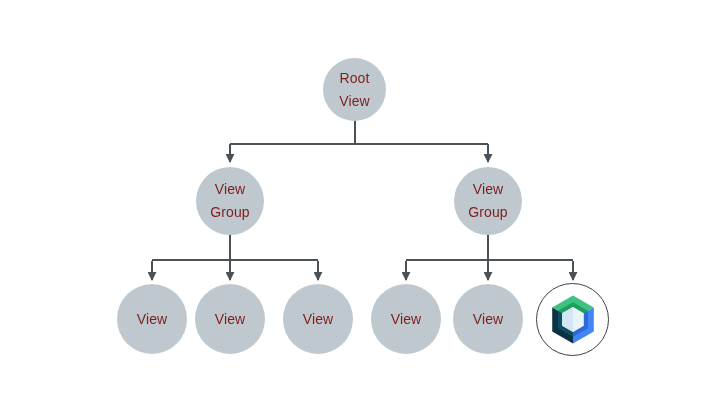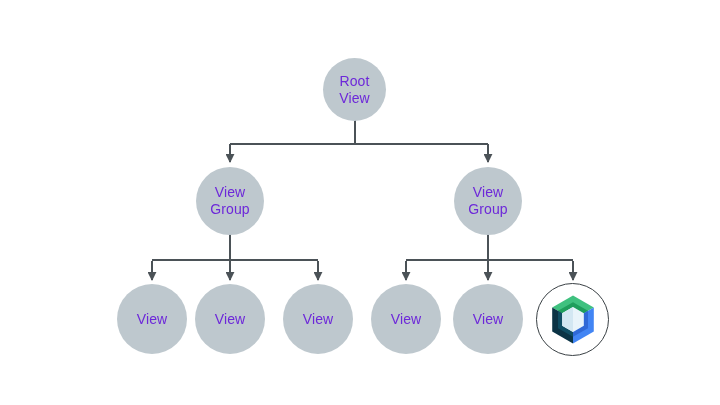--- a/index.html
+++ b/index.html
@@ -14,23 +14,23 @@
   .wires { position: absolute; left: 0; top: 0; }
   .wire { stroke: #4b5257; stroke-width: 2; fill: none; }
   .node {
     position: absolute;
     border-radius: 50%;
     background: #bec8ce;
     display: flex;
     align-items: center;
     justify-content: center;
     text-align: center;
-    color: #6d28d9;
+    color: #7f1d1d;
     font-size: 14px;
-    line-height: 17px;
+    line-height: 23px;
     letter-spacing: 0.1px;
   }
   .node .lbl { white-space: pre-line; }
   .node.root  { left: 323px; top: 58px;  width: 63px; height: 63px; }
   .node.vg-l  { left: 196px; top: 167px; width: 68px; height: 68px; }
   .node.vg-r  { left: 454px; top: 167px; width: 68px; height: 68px; }
   .node.leaf  { top: 284px; width: 70px; height: 70px; }
   .node.v1 { left: 117px; }
   .node.v2 { left: 195px; }
   .node.v3 { left: 283px; }

